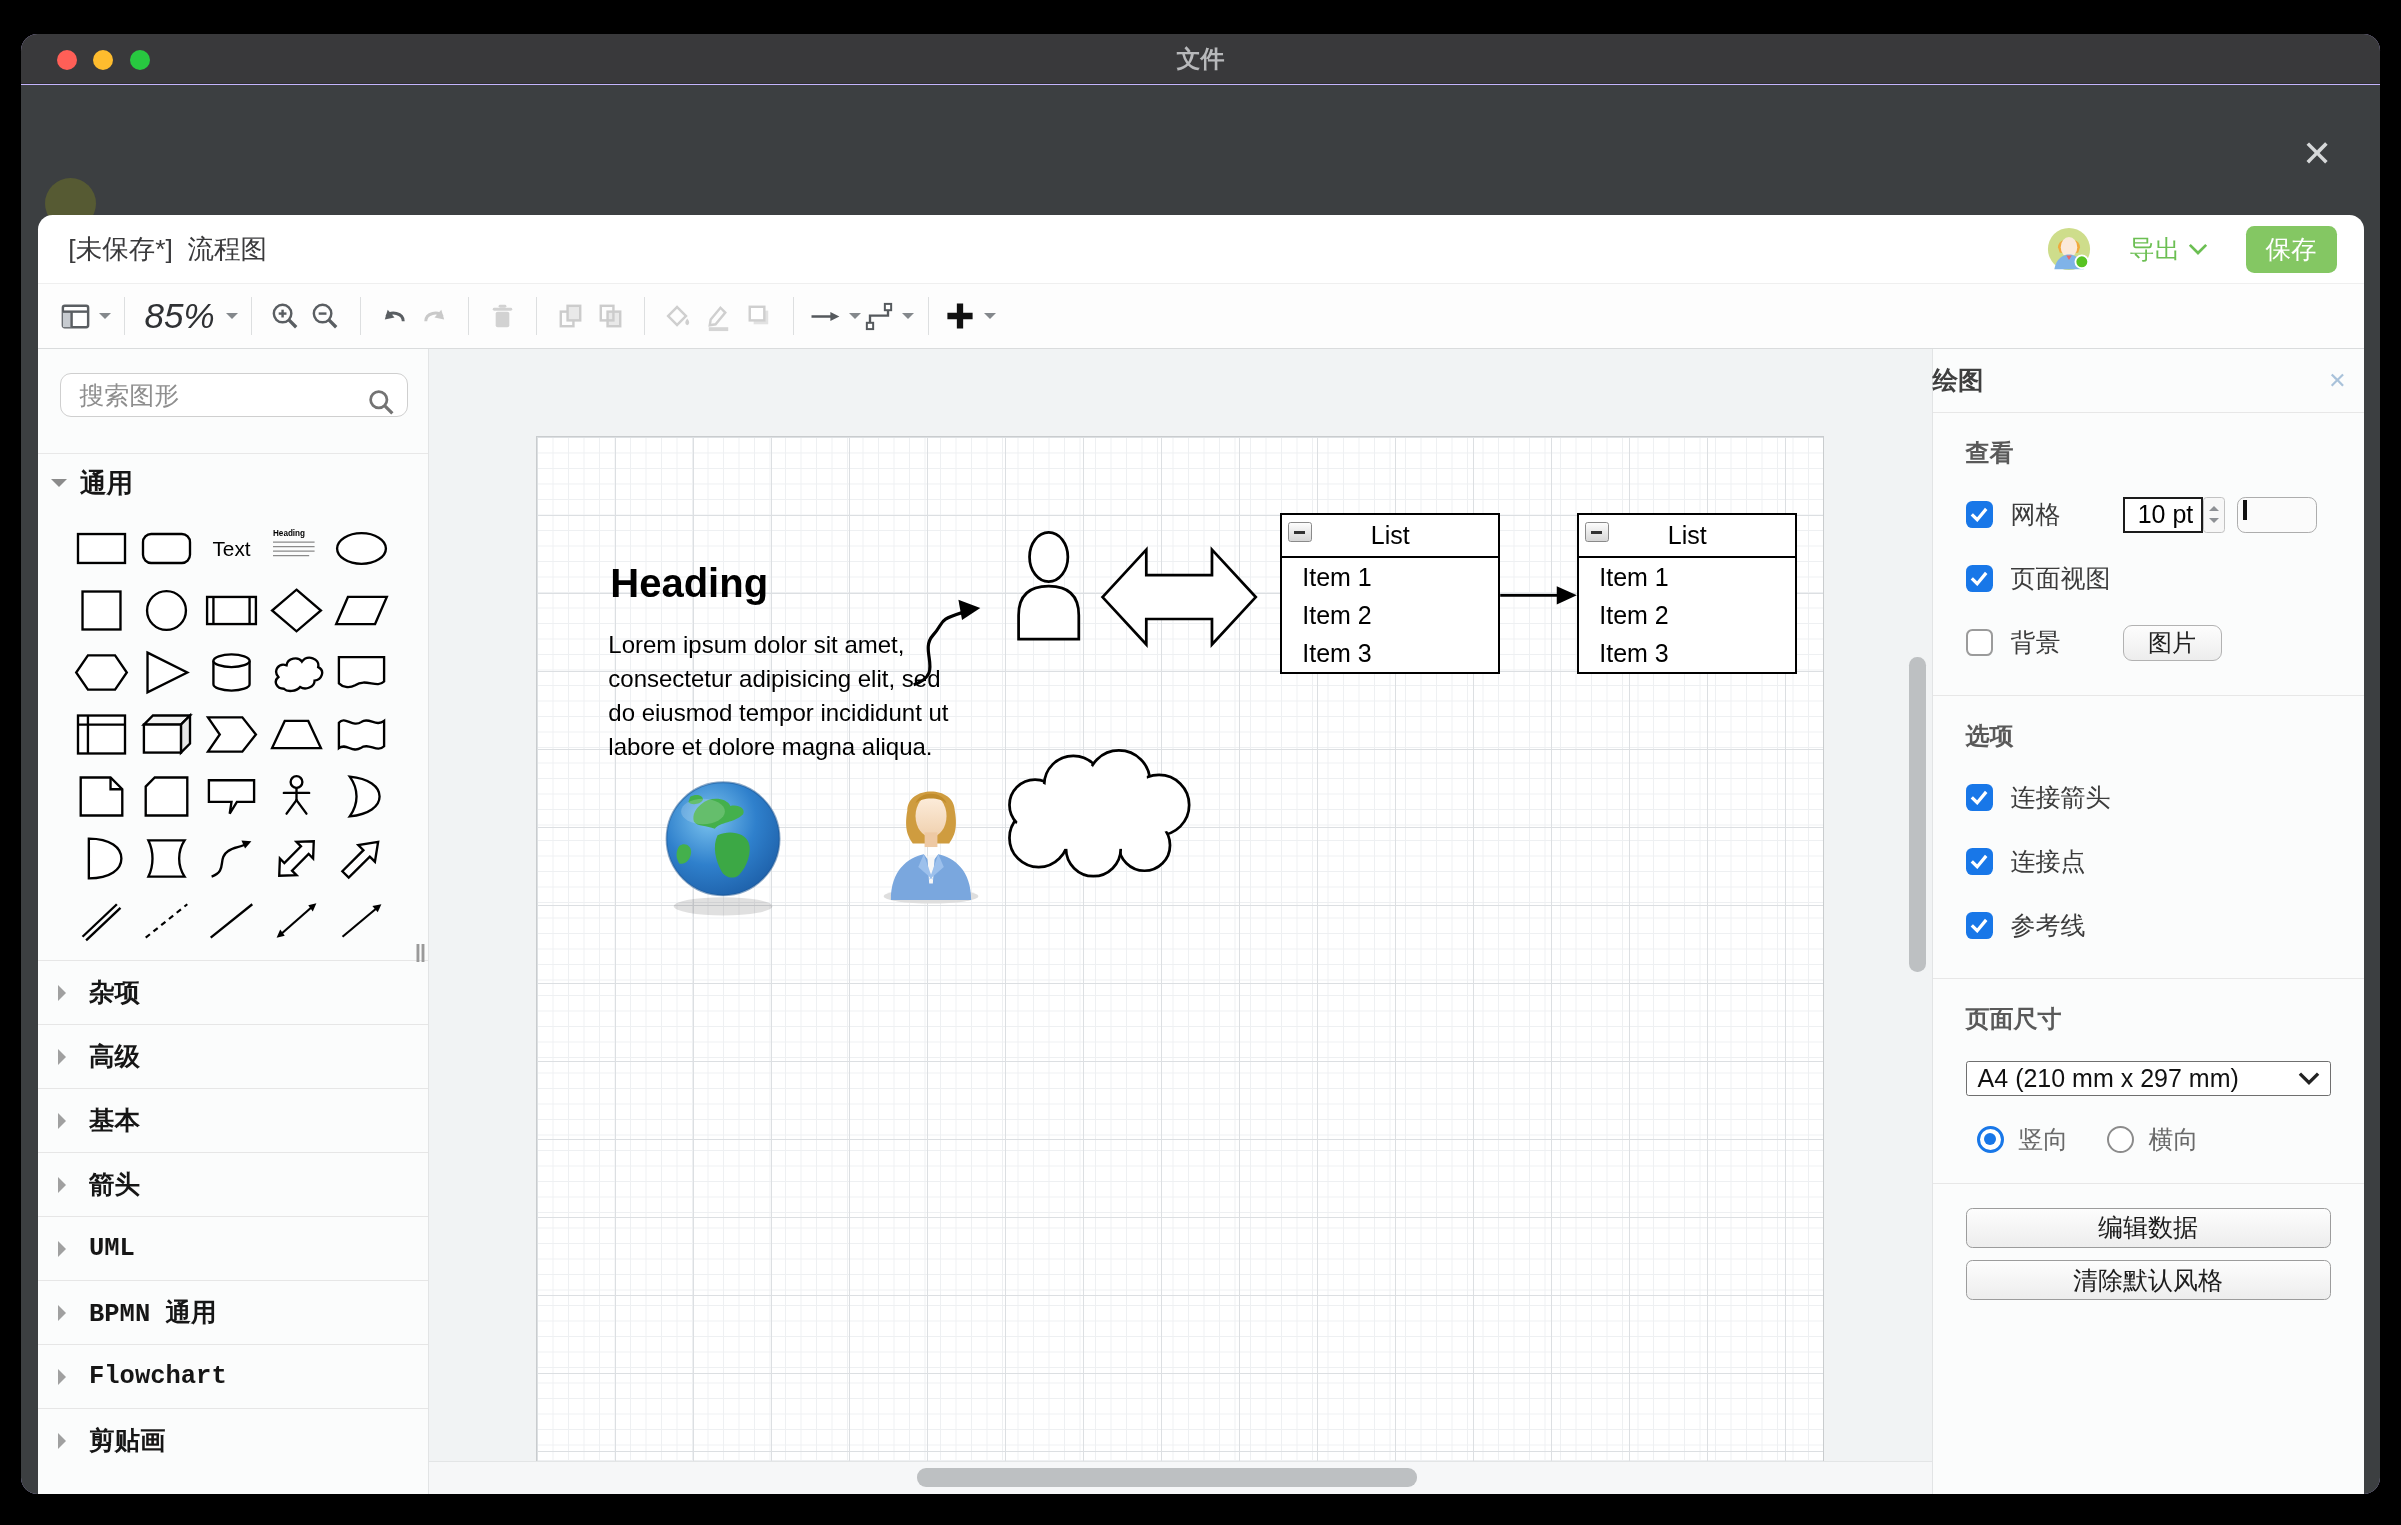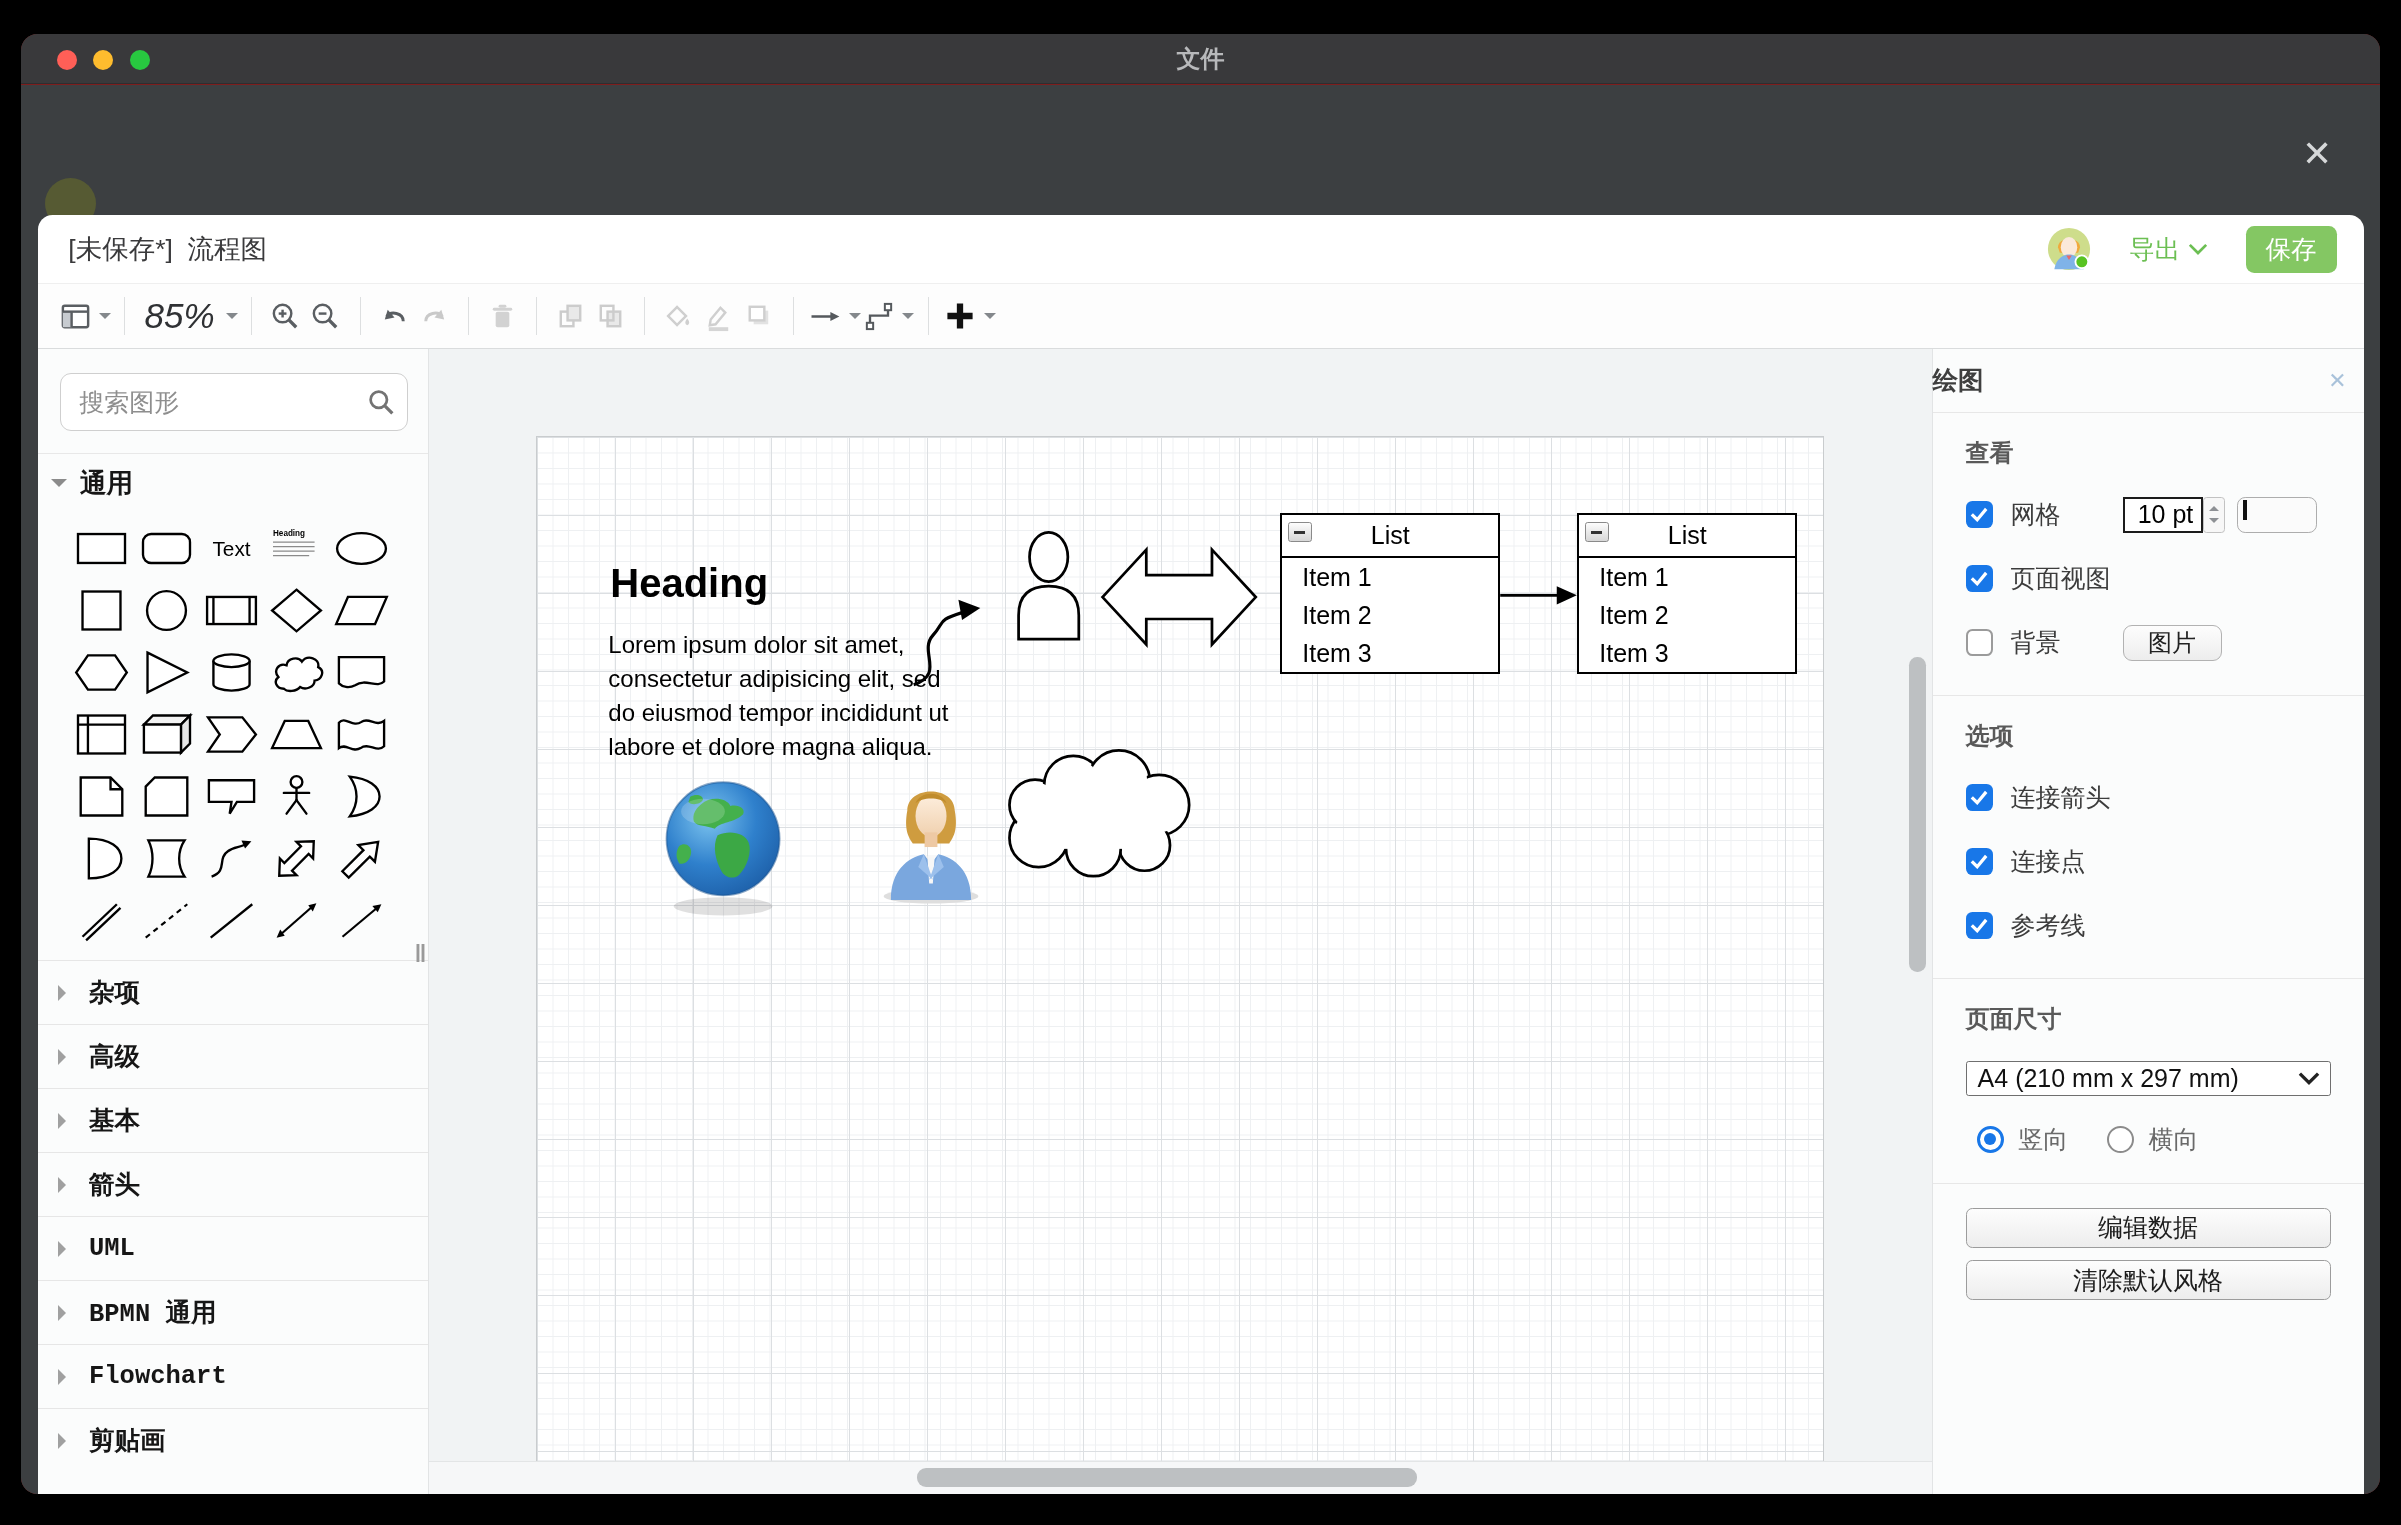--- a/index.html
+++ b/index.html
@@ -1,21 +1,21 @@
 <!DOCTYPE html>
 <html style="font-size:14.6px"><head>
 <meta charset="utf-8">
 <style>
   * { margin:0; padding:0; box-sizing:border-box; }
   html,body { width:2401px; height:1526px; background:#000; overflow:hidden;
               font-family:"Liberation Sans","DejaVu Sans",sans-serif; }
 
   
   .window { position:absolute; left:21px; top:34px; width:2359px; height:1460px;
-            border-radius:16.4px; overflow:hidden; background:#7f1d1d; }
+            border-radius:16.4px; overflow:hidden; background:#c4b5fd; }
   .titlebar { position:relative; height:50px; background:#39393b; border-bottom:0.9px solid #2e2e30; }
   .lights { position:absolute; left:36px; top:15.5px; display:flex; gap:16.4px; }
   .light { width:20px; height:20px; border-radius:50%; display:inline-block; }
   .light.red { background:#ff5f57; } .light.yellow { background:#febc2e; } .light.green { background:#28c840; }
   .tb-title { position:absolute; left:0; right:0; top:0; height:50px; line-height:50px;
               text-align:center; color:#b8b9bb; font-size:24px; font-weight:600; }
 
   .chrome { position:absolute; top:51px; left:0; right:0; bottom:0; background:#3c3f41; }
   .peek-avatar { position:absolute; left:24px; top:93px; width:51px; height:51px; border-radius:50%;
                  background:#565a33; }
@@ -44,21 +44,21 @@
   .zoom-label { font-size:35px; color:#2f3134; padding:0 5.5px;font-style:italic; }
 
   
   .main { flex:1; display:flex; min-height:0; }
 
   
   .sidebar { width:391px; background:#fbfcfc; border-right:0.9px solid #e2e4e5; position:relative;
              display:flex; flex-direction:column; }
   .search-wrap { padding:24px 20px 22px 22px; }
   .search-box { position:relative; height:58px; }
-  .search-box input { width:100%; height:58px; border:1.4px solid #cfcfcf; border-radius:11px;
+  .search-box input { width:100%; height:44px; border:1.4px solid #cfcfcf; border-radius:11px;
                       padding:0 53px 0 18px; font-size:25px; color:#333; font-family:inherit; background:#fff; outline:none; }
   .search-box input::placeholder { color:#8e8e8e; }
   .search-ico { position:absolute; right:12.8px; top:14.6px; }
   .side-divider { height:0.9px; background:#e8e8e8; }
   .sec-general { height:58px; display:flex; align-items:center; padding-left:12.8px; gap:12.8px; cursor:pointer; }
   .tri-down { width:0;height:0;border:8.2px solid transparent;border-top-color:#8b8b8b;margin-top:7.3px; }
   .tri-right { width:0;height:0;border:8.2px solid transparent;border-left-color:#a0a0a0;margin-left:7.3px; }
   .sec-label { font-size:26.5px; font-weight:bold; color:#161616; }
   .shape-grid { display:grid; grid-template-columns:repeat(5,65px); grid-auto-rows:62px;
                 padding:5.5px 0 9px 31px; }

